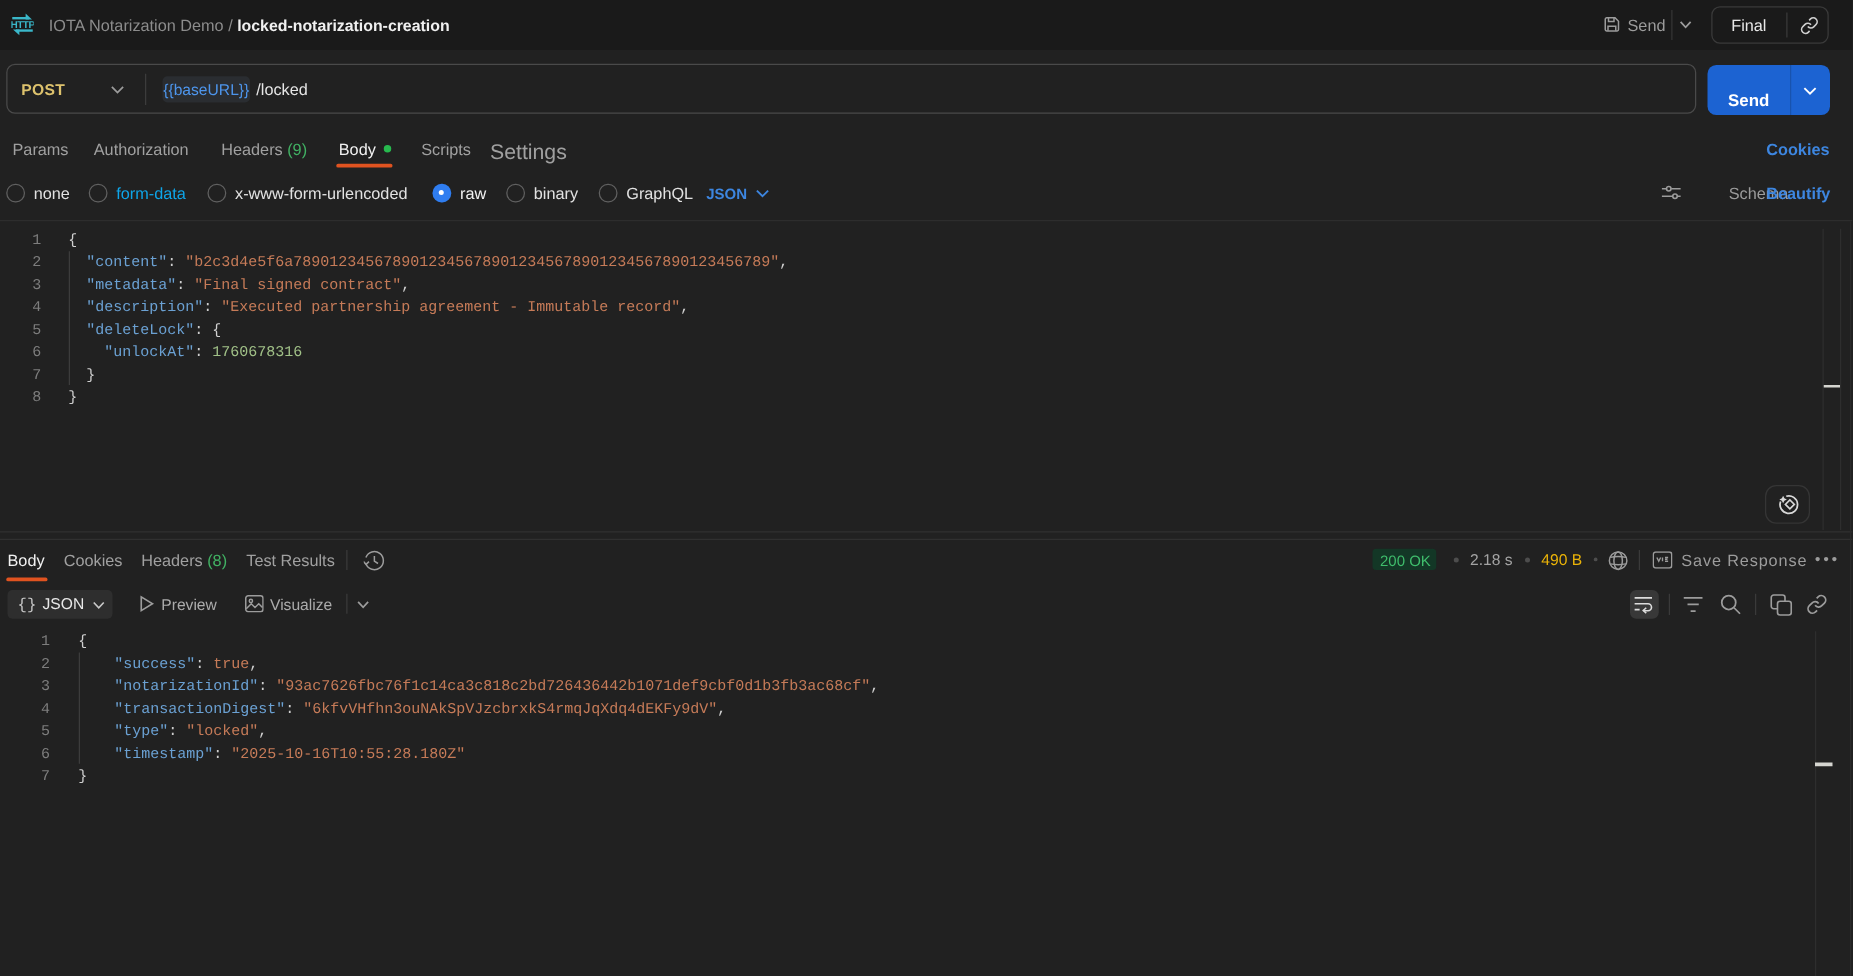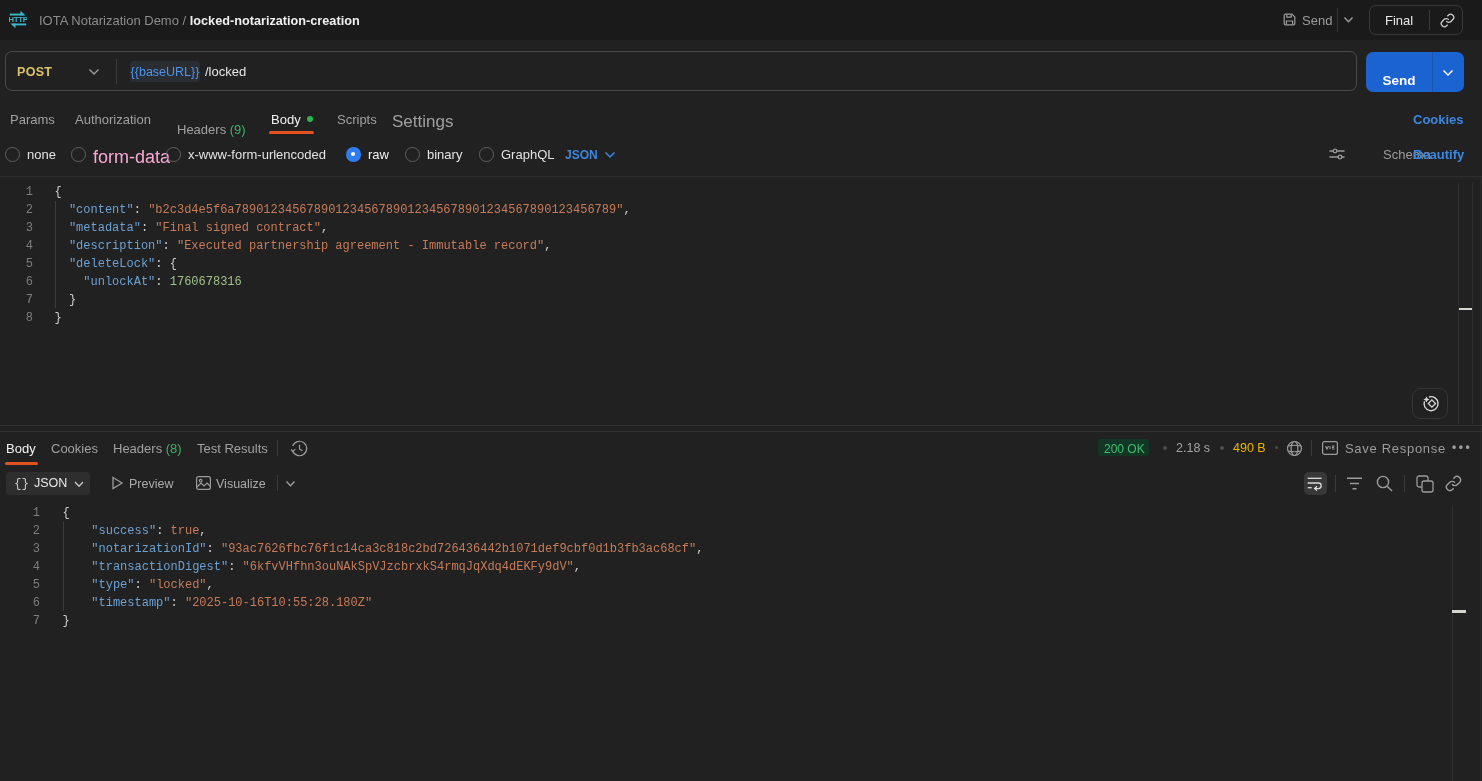--- a/index.html
+++ b/index.html
@@ -62,32 +62,32 @@
 <div class="abs" style="left:1366px;top:52px;width:66px;height:56px;font-size:13.5px;font-weight:700;color:#fff;display:flex;align-items:center;justify-content:center">Send</div>
 <div class="abs" style="left:1432px;top:52px;width:1px;height:40px;background:#1853ae"></div>
 <div class="abs" style="left:1442px;top:69px">
 <svg width="12" height="8" viewBox="0 0 12 8" stroke="#fff" fill="none" stroke-width="1.5">
       <path d="M1.5 1.5 L6 6 L10.5 1.5"></path>
     </svg>
 </div>
 
 <div class="abs" style="left:10px;top:112px;font-size:13px;color:#a0a0a0">Params</div>
 <div class="abs" style="left:75px;top:112px;font-size:13px;color:#a0a0a0">Authorization</div>
-<div class="abs" style="left:177px;top:122px;font-size:13px;color:#a0a0a0">Headers <span style="color:#41b163">(9)</span></div>
+<div class="abs" style="left:177px;top:112px;font-size:13px;color:#a0a0a0">Headers <span style="color:#41b163">(9)</span></div>
 <div class="abs" style="left:271px;top:112px;font-size:13px;color:#f2f2f2">Body</div>
 <div class="abs" style="left:306.5px;top:115.5px;width:6px;height:6px;border-radius:50%;background:#27b94e"></div>
 <div class="abs" style="left:337px;top:112px;font-size:13px;color:#a0a0a0">Scripts</div>
 <div class="abs" style="left:392px;top:112px;font-size:17px;color:#a0a0a0">Settings</div>
 <div class="abs" style="left:269px;top:131px;width:45px;height:3px;background:#e05320;border-radius:2px"></div>
 <div class="abs" style="left:1413px;top:112px;font-size:13px;font-weight:700;color:#3d86e0">Cookies</div>
 
 <div class="abs" style="left:5px;top:147px;width:14.5px;height:14.5px;border:1.2px solid #606060;border-radius:50%"></div>
 <div class="abs" style="left:27px;top:147px;font-size:13px;color:#e2e2e2">none</div>
 <div class="abs" style="left:71px;top:147px;width:14.5px;height:14.5px;border:1.2px solid #606060;border-radius:50%"></div>
-<div class="abs" style="left:93px;top:147px;font-size:18px;color:#f9a8d4">form-data</div>
+<div class="abs" style="left:93px;top:147px;font-size:13px;color:#0ea5e9">form-data</div>
 <div class="abs" style="left:166px;top:147px;width:14.5px;height:14.5px;border:1.2px solid #606060;border-radius:50%"></div>
 <div class="abs" style="left:188px;top:147px;font-size:13px;color:#e2e2e2">x-www-form-urlencoded</div>
 <div class="abs" style="left:346px;top:147px;width:14.5px;height:14.5px;border-radius:50%;background:#2f7df0"></div>
 <div class="abs" style="left:351.3px;top:152.3px;width:4px;height:4px;border-radius:50%;background:#fff"></div>
 <div class="abs" style="left:368px;top:147px;font-size:13px;color:#f2f2f2">raw</div>
 <div class="abs" style="left:405px;top:147px;width:14.5px;height:14.5px;border:1.2px solid #606060;border-radius:50%"></div>
 <div class="abs" style="left:427px;top:147px;font-size:13px;color:#e2e2e2">binary</div>
 <div class="abs" style="left:479px;top:147px;width:14.5px;height:14.5px;border:1.2px solid #606060;border-radius:50%"></div>
 <div class="abs" style="left:501px;top:147px;font-size:13px;color:#e2e2e2">GraphQL</div>
 <div class="abs" style="left:565px;top:148px;font-size:12px;font-weight:700;color:#3d86e0">JSON</div>

